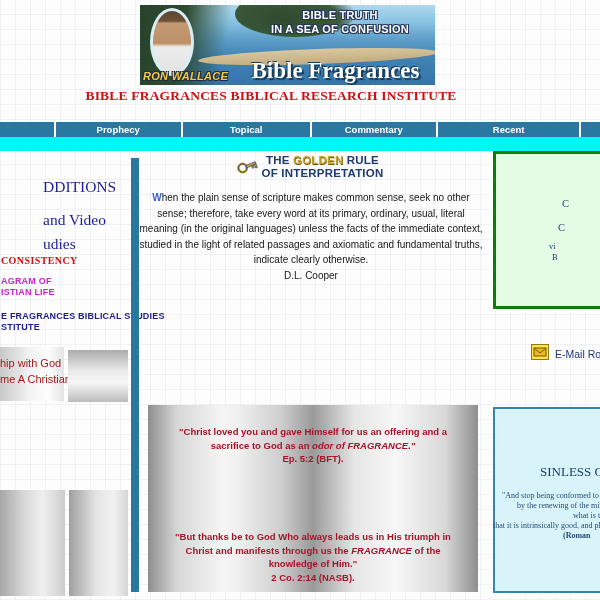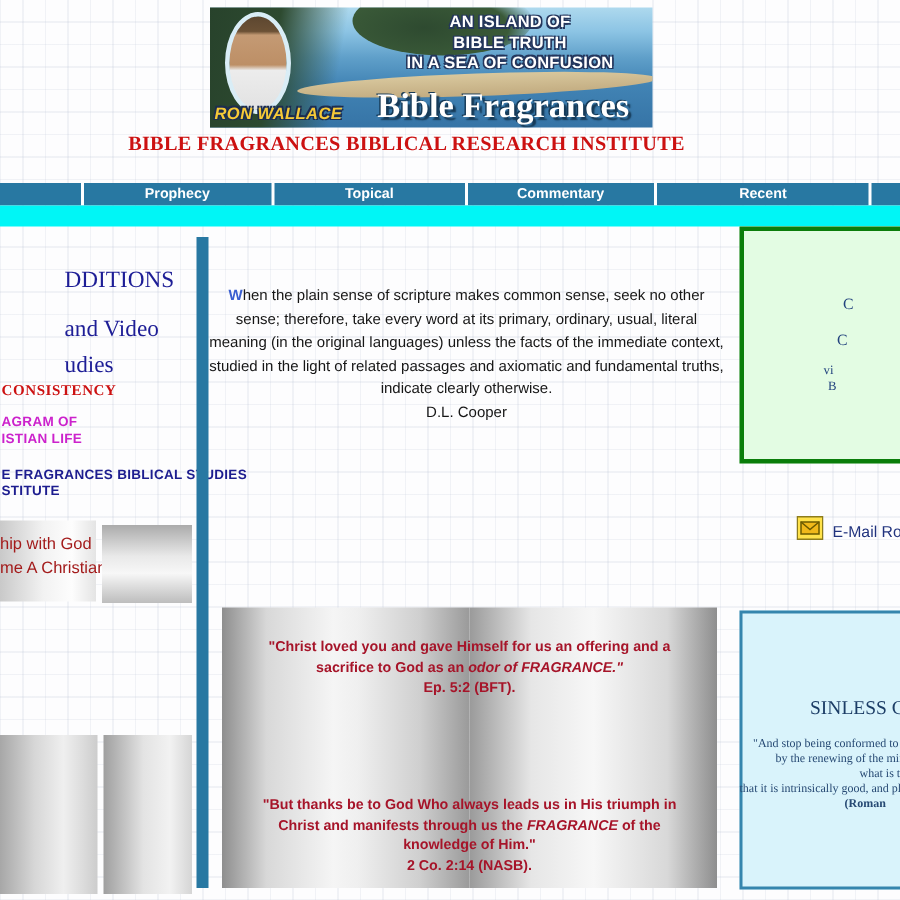--- a/index.html
+++ b/index.html
@@ -163,21 +163,20 @@
 
 <div class="page">
 
   <div class="banner">
     <div class="banner-trees"></div>
     <div class="banner-canopy"></div>
     <div class="banner-sand"></div>
     <div class="avatar"></div>
     <div class="banner-name">RON WALLACE</div>
     <div class="tagline">
-      <div>AN ISLAND OF</div>
       <div>BIBLE TRUTH</div>
       <div>IN A SEA OF CONFUSION</div>
     </div>
     <div class="site-title">Bible Fragrances</div>
   </div>
 
   <div class="institute">BIBLE FRAGRANCES BIBLICAL RESEARCH INSTITUTE</div>
 
   <div class="nav">
     <div class="nav-cell c0"></div>
@@ -203,20 +202,39 @@
       <div>hip with God</div>
       <div>me A Christian?</div>
     </div>
   </div>
   <div class="btn-right"></div>
   <div class="col-left"></div>
   <div class="col-right"></div>
 
   <div class="vbar"></div>
 
+  <div class="grule">
+    <span class="key">
+      <svg width="22" height="18" viewBox="0 0 22 18">
+        <circle cx="6" cy="9" r="4.2" fill="none" stroke="#c9a227" stroke-width="2.6"></circle>
+        <circle cx="6" cy="9" r="4.2" fill="none" stroke="#233c6b" stroke-width="0.8"></circle>
+        <rect x="10" y="7.8" width="10" height="2.6" fill="#c9a227" stroke="#233c6b" stroke-width="0.6"></rect>
+        <rect x="15" y="10" width="2" height="3" fill="#c9a227" stroke="#233c6b" stroke-width="0.6"></rect>
+        <rect x="18.2" y="10" width="1.8" height="4" fill="#c9a227" stroke="#233c6b" stroke-width="0.6"></rect>
+      </svg>
+    </span>
+    <div class="grule-text">
+      <div>
+        <span>THE</span>
+        <span class="gold">GOLDEN</span>
+        <span>RULE</span>
+      </div>
+      <div>OF INTERPRETATION</div>
+    </div>
+  </div>
 
   <div class="quote">
     <span class="flet">W</span><span>hen the plain sense of scripture makes common sense, seek no other sense; therefore, take every word at its primary, ordinary, usual, literal meaning (in the original languages) unless the facts of the immediate context, studied in the light of related passages and axiomatic and fundamental truths, indicate clearly otherwise.</span>
     <div class="attrib">D.L. Cooper</div>
   </div>
 
   <div class="book">
     <div class="bpage l"></div>
     <div class="bpage r"></div>
     <div class="bq bq1">

